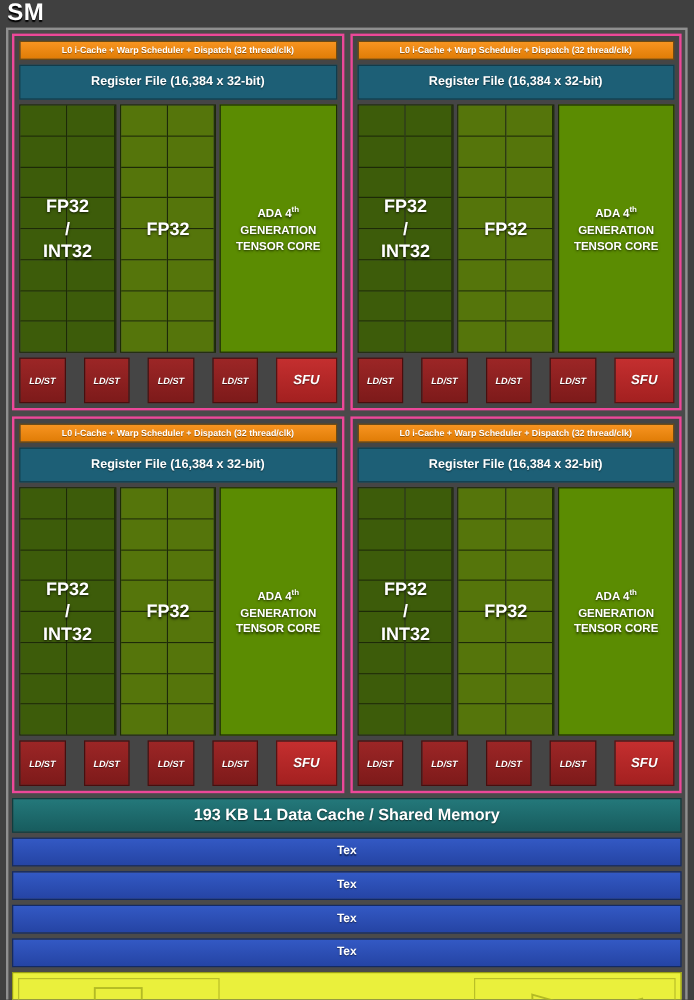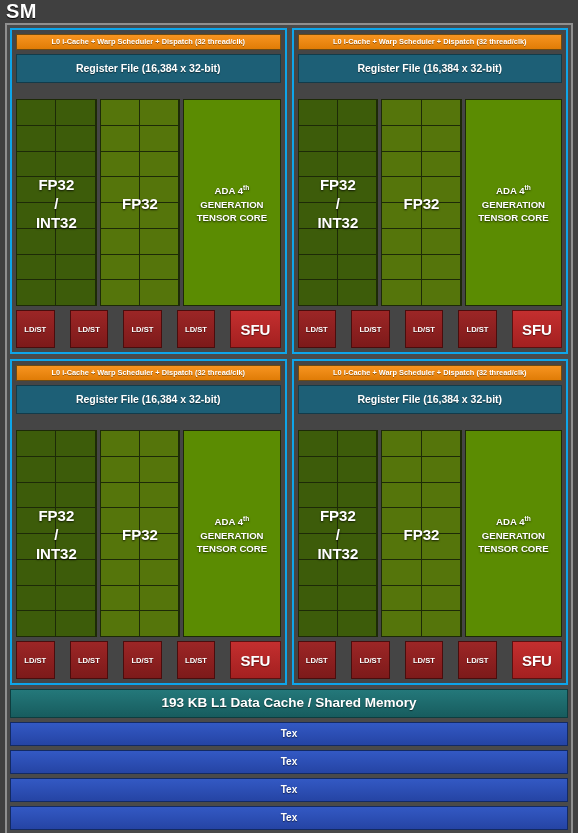--- a/index.html
+++ b/index.html
@@ -35,21 +35,21 @@
   }
   
   .partition-grid{
     display:grid;
     grid-template-columns:1fr 1fr;
     grid-template-rows:1fr 1fr;
     gap:5px;
     flex:0 0 auto;
   }
   .partition{
-    border:2px solid #0ea5e9;
+    border:2px solid #ec4899;
     background:#454545;
     padding:4px;
     box-sizing:border-box;
     display:flex;flex-direction:column;gap:4px;
   }
   .sched-bar{
     background:#f08a0c;
     background:linear-gradient(#f79420,#e07c06);
     border:1px solid #6d4a12;
     color:#ffffff;
@@ -69,21 +69,20 @@
     text-align:center;
     padding:7px 0 8px;
     line-height:12px;
     text-shadow:0 1px 1px rgba(0,0,0,.5);
   }
   
   .cores-row{
     display:flex;
     gap:3px;
     height:207px;
-    margin-top:12px;
   }
   .core-block{
     position:relative;
     border:1px solid #1d2a07;
     box-sizing:border-box;
     display:flex;
     flex:1;
   }
   .core-col{
     flex:1;
@@ -123,40 +122,40 @@
   .tensor-label{
     color:#ffffff;font-weight:bold;
     font-size:9.6px;line-height:13px;
     text-align:center;
     text-shadow:0 1px 2px rgba(0,0,0,.7);
     padding:0 3px;
   }
   .tensor-label sup{font-size:6.6px;vertical-align:super;}
   
   .ldst-row{
-    display:flex;gap:15px;height:38px;
+    display:flex;gap:15px;height:38px;font-style:italic;
   }
   .ldst{
     flex:1;
     background:#8c1f1f;
     background:linear-gradient(#9c2626,#7d1a1a);
     border:1px solid #4a0d0d;
     color:#ffffff;
     font-size:7.6px;font-weight:bold;
     display:flex;align-items:center;justify-content:center;
     box-sizing:border-box;
     text-shadow:0 1px 0 rgba(0,0,0,.45);
   }
   .sfu{
     flex:1.32;
     background:#b32727;
     background:linear-gradient(#c42f2f,#a32020);
     border:1px solid #5c1010;
     color:#ffffff;
-    font-size:15px;font-weight:bold;
+    font-size:11px;font-weight:bold;
     display:flex;align-items:center;justify-content:center;
     box-sizing:border-box;
     text-shadow:0 1px 1px rgba(0,0,0,.45);
   }
   
   .l1-bar{
     background:#1d6b6b;
     background:linear-gradient(#24787a,#175c5e);
     border:1px solid #0e3d3f;
     color:#ffffff;

